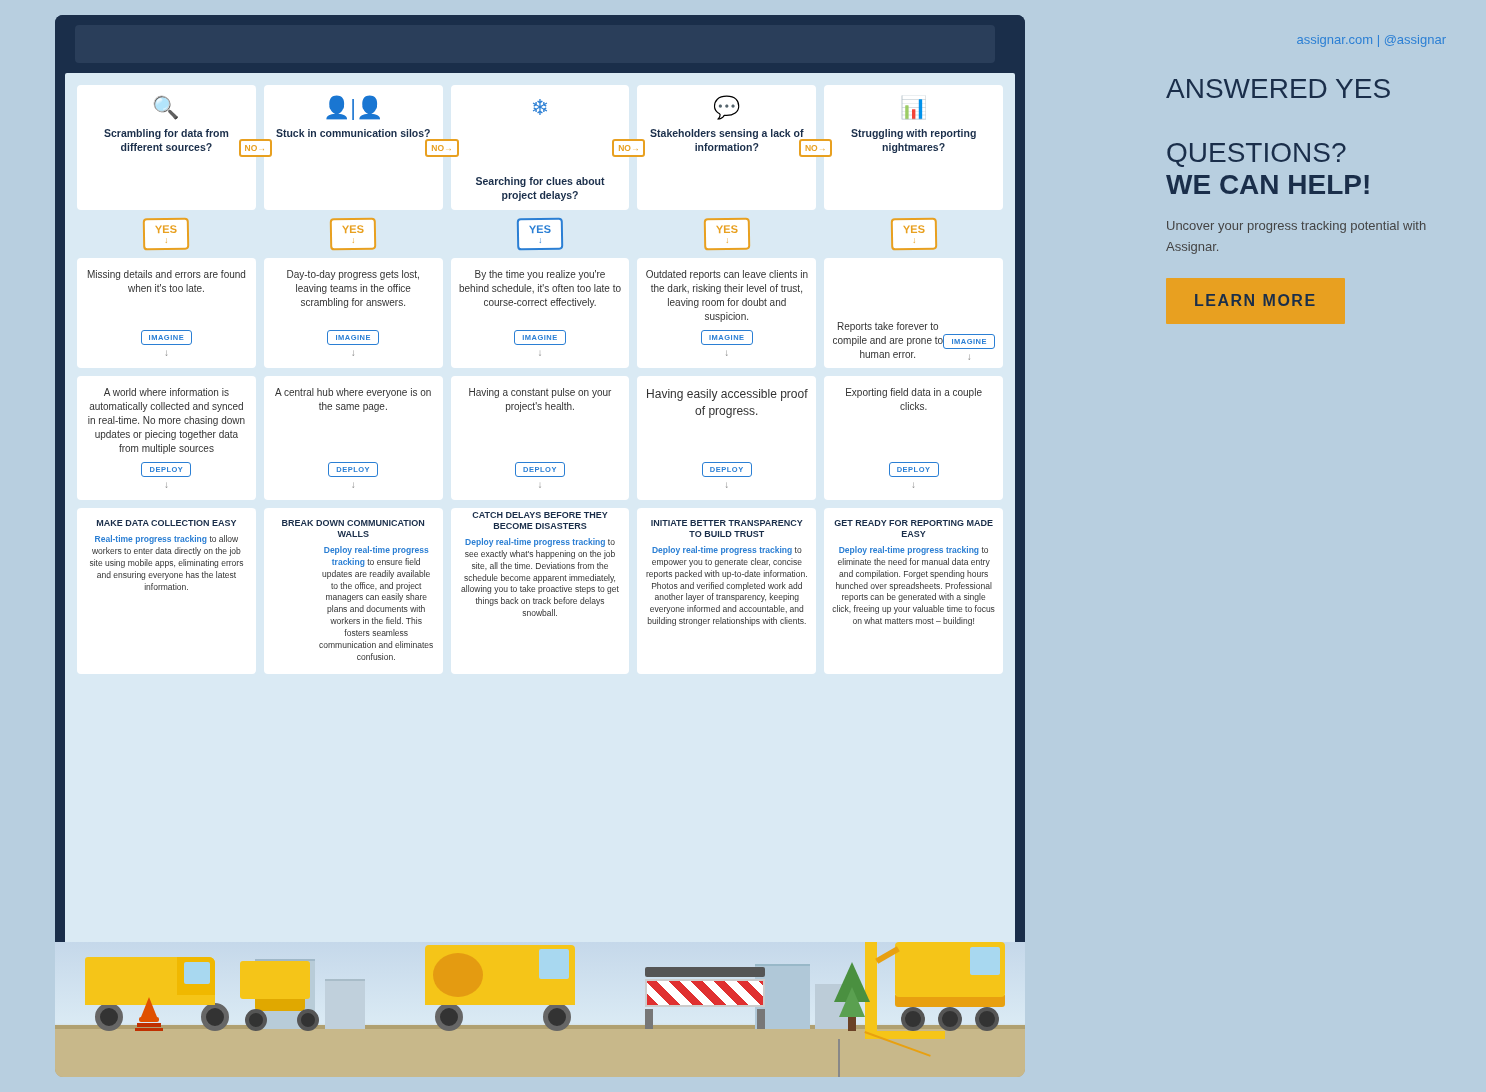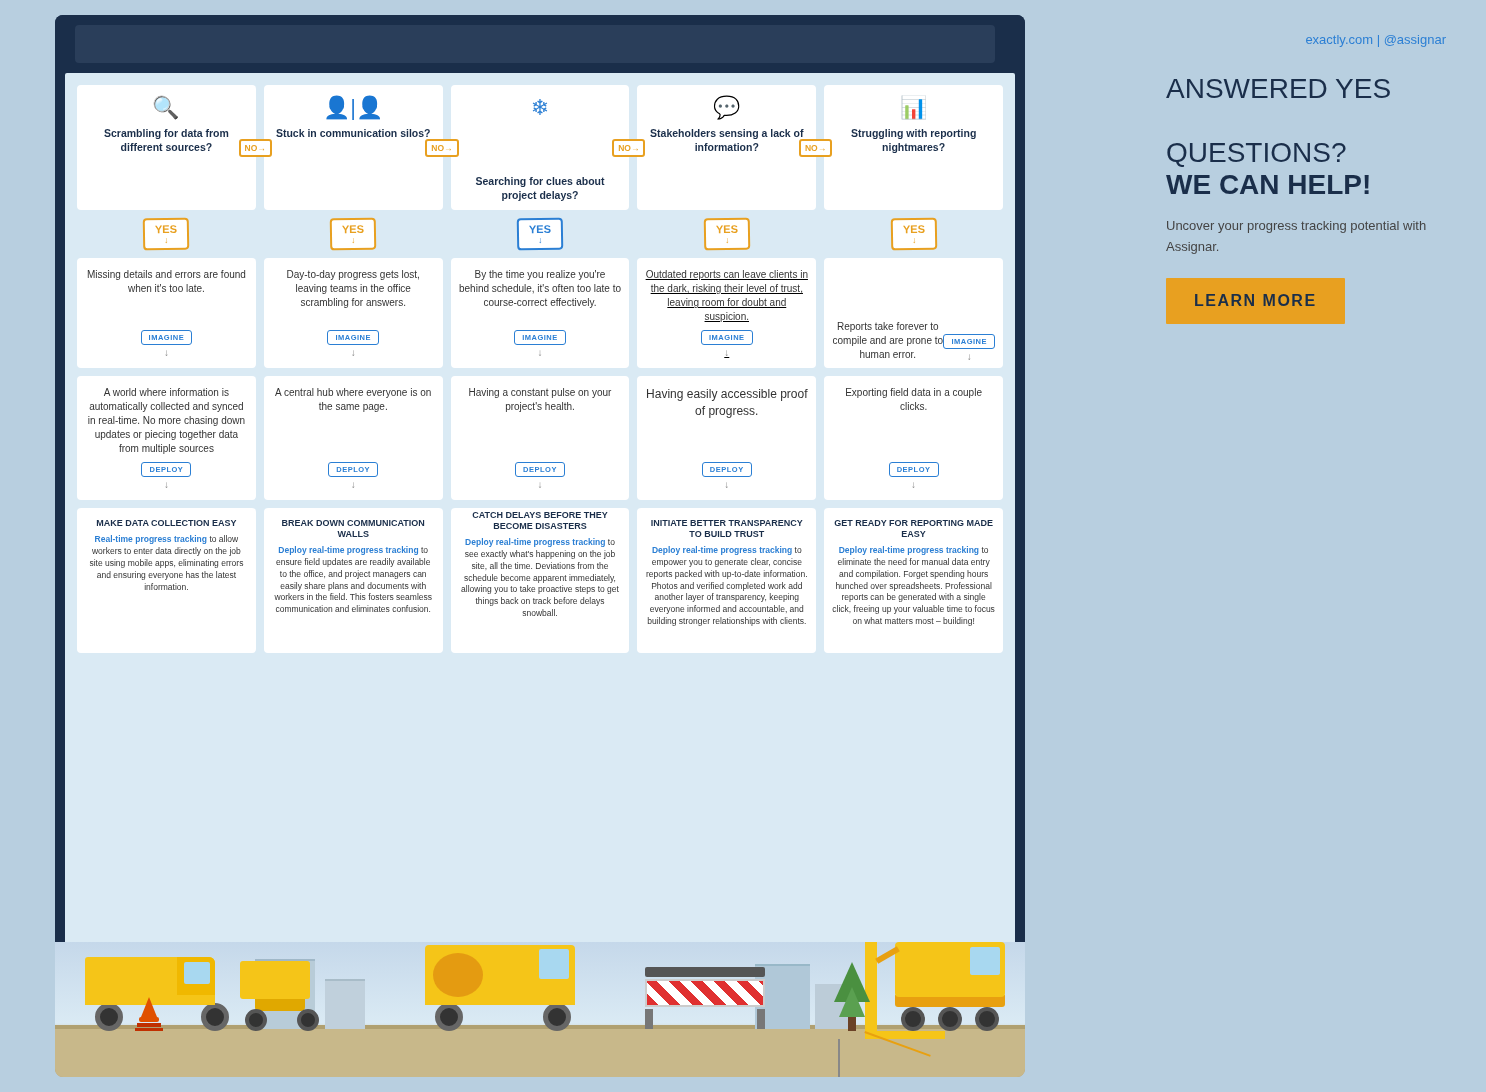--- a/index.html
+++ b/index.html
@@ -111,21 +111,21 @@
           <div style="text-align:center;color:#888;font-size:10px;margin-top:2px;">↓</div>
         </div>
       </div>
       <div style="background:white;border-radius:4px;padding:10px 8px;text-align:center;display:flex;flex-direction:column;justify-content:space-between;align-items:center;min-height:105px;">
         <div style="font-size:10px;color:#333;line-height:1.4;">By the time you realize you're behind schedule, it's often too late to course-correct effectively.</div>
         <div>
           <div style="background:white;border:1.5px solid #2b7fd4;color:#2b7fd4;font-size:7.5px;font-weight:bold;padding:2px 7px;border-radius:3px;letter-spacing:0.5px;display:inline-block;margin-top:6px;">IMAGINE</div>
           <div style="text-align:center;color:#888;font-size:10px;margin-top:2px;">↓</div>
         </div>
       </div>
-      <div style="background:white;border-radius:4px;padding:10px 8px;text-align:center;display:flex;flex-direction:column;justify-content:space-between;align-items:center;min-height:105px;text-decoration:underline;">
+      <div style="background:white;border-radius:4px;padding:10px 8px;text-align:center;display:flex;flex-direction:column;justify-content:space-between;align-items:center;min-height:105px;">
         <div style="font-size:10px;color:#333;line-height:1.4;">Outdated reports can leave clients in the dark, risking their level of trust, leaving room for doubt and suspicion.</div>
         <div>
           <div style="background:white;border:1.5px solid #2b7fd4;color:#2b7fd4;font-size:7.5px;font-weight:bold;padding:2px 7px;border-radius:3px;letter-spacing:0.5px;display:inline-block;margin-top:6px;">IMAGINE</div>
           <div style="text-align:center;color:#888;font-size:10px;margin-top:2px;">↓</div>
         </div>
       </div>
       <div style="background:white;border-radius:4px;padding:6px 8px;text-align:center;display:flex;flex-direction:row;justify-content:space-between;align-items:flex-end;min-height:105px;">
         <div style="font-size:10px;color:#333;line-height:1.4;">Reports take forever to compile and are prone to human error.</div>
         <div>
           <div style="background:white;border:1.5px solid #2b7fd4;color:#2b7fd4;font-size:7.5px;font-weight:bold;padding:2px 7px;border-radius:3px;letter-spacing:0.5px;display:inline-block;margin-top:6px;">IMAGINE</div>
@@ -174,21 +174,21 @@
 
     <div class="grid-section">
       <div style="background:white;border-radius:4px;padding:10px 8px;text-align:center;min-height:145px;">
         <div style="font-size:9px;font-weight:bold;color:#1a2e4a;text-transform:uppercase;margin-bottom:5px;line-height:1.2;">MAKE DATA COLLECTION EASY</div>
         <div style="font-size:8.5px;color:#333;line-height:1.4;">
           <span style="color:#2b7fd4;font-weight:bold;">Real-time progress tracking</span><span> to allow workers to enter data directly on the job site using mobile apps, eliminating errors and ensuring everyone has the latest information.</span>
         </div>
       </div>
       <div style="background:white;border-radius:4px;padding:10px 8px;text-align:center;min-height:145px;">
         <div style="font-size:9px;font-weight:bold;color:#1a2e4a;text-transform:uppercase;margin-bottom:5px;line-height:1.2;">BREAK DOWN COMMUNICATION WALLS</div>
-        <div style="font-size:8.5px;color:#333;line-height:1.4;">
+        <div style="font-size:8.5px;color:#333;line-height:1.4;margin-left:46px;">
           <span style="color:#2b7fd4;font-weight:bold;">Deploy real-time progress tracking</span><span> to ensure field updates are readily available to the office, and project managers can easily share plans and documents with workers in the field. This fosters seamless communication and eliminates confusion.</span>
         </div>
       </div>
       <div style="background:white;border-radius:4px;padding:2px 8px;text-align:center;min-height:145px;">
         <div style="font-size:9px;font-weight:bold;color:#1a2e4a;text-transform:uppercase;margin-bottom:5px;line-height:1.2;">CATCH DELAYS BEFORE THEY BECOME DISASTERS</div>
         <div style="font-size:8.5px;color:#333;line-height:1.4;">
           <span style="color:#2b7fd4;font-weight:bold;">Deploy real-time progress tracking</span><span> to see exactly what's happening on the job site, all the time. Deviations from the schedule become apparent immediately, allowing you to take proactive steps to get things back on track before delays snowball.</span>
         </div>
       </div>
       <div style="background:white;border-radius:4px;padding:10px 8px;text-align:center;min-height:145px;">
@@ -297,21 +297,21 @@
     <div style="width:0;height:0;border-left:18px solid transparent;border-right:18px solid transparent;border-bottom:40px solid #4a9040;margin:0 auto;"></div>
     <div style="width:0;height:0;border-left:13px solid transparent;border-right:13px solid transparent;border-bottom:30px solid #5aa050;margin:0 auto;margin-top:-15px;"></div>
     <div style="width:8px;height:14px;background:#6b4226;margin:0 auto;"></div>
   </div>
 
 </div>
 
 <div style="position:absolute;top:30px;right:40px;width:280px;">
   
   <div style="text-align:right;margin-bottom:25px;">
-    <span style="font-size:13px;color:#2b7fd4;font-weight:normal;">exactly.com | @assignar</span>
+    <span style="font-size:13px;color:#2b7fd4;font-weight:normal;">assignar.com | @assignar</span>
   </div>
 
   
   <div style="margin-bottom:16px;">
     <div style="font-size:28px;font-weight:300;color:#1a2e4a;text-transform:uppercase;line-height:1.15;">
       <span>ANSWERED YES</span><br>
       <br>
       <span>QUESTIONS?</span>
     </div>
     <div style="font-size:28px;font-weight:900;color:#1a2e4a;text-transform:uppercase;line-height:1.1;">WE CAN HELP!</div>

